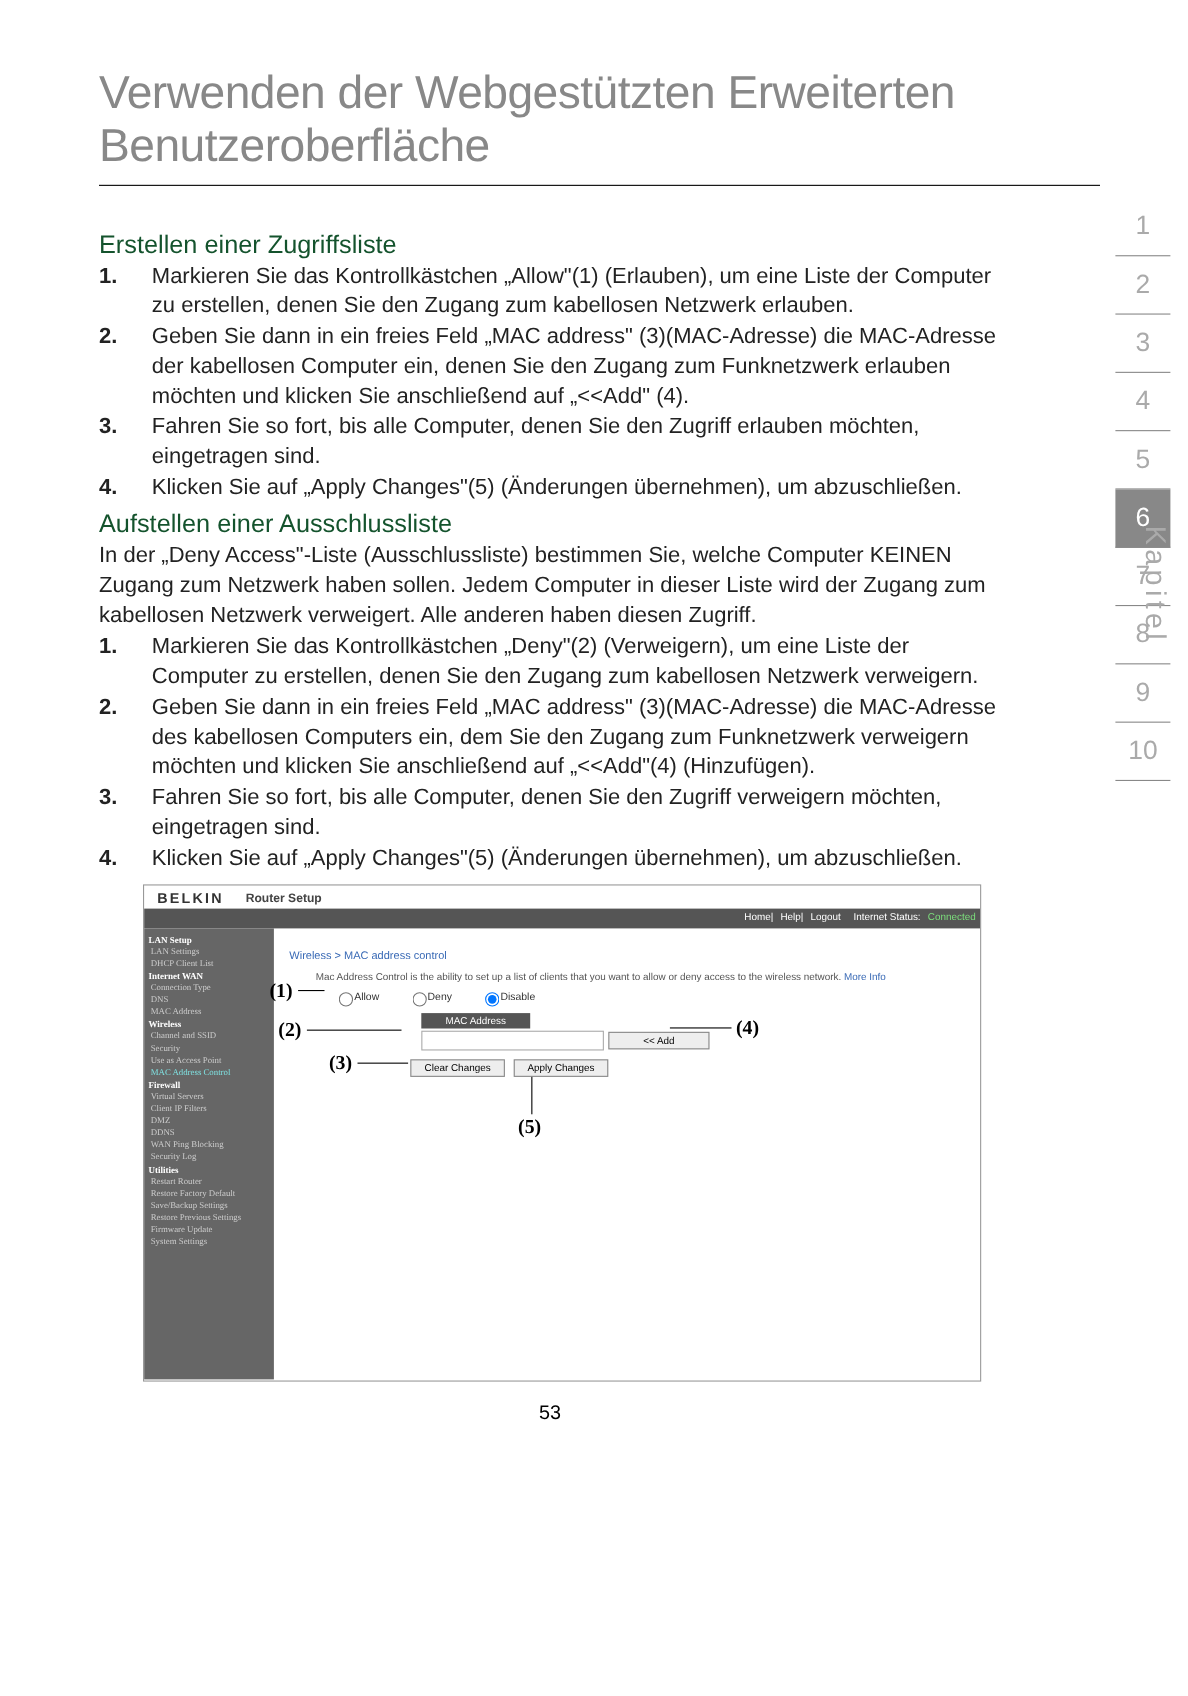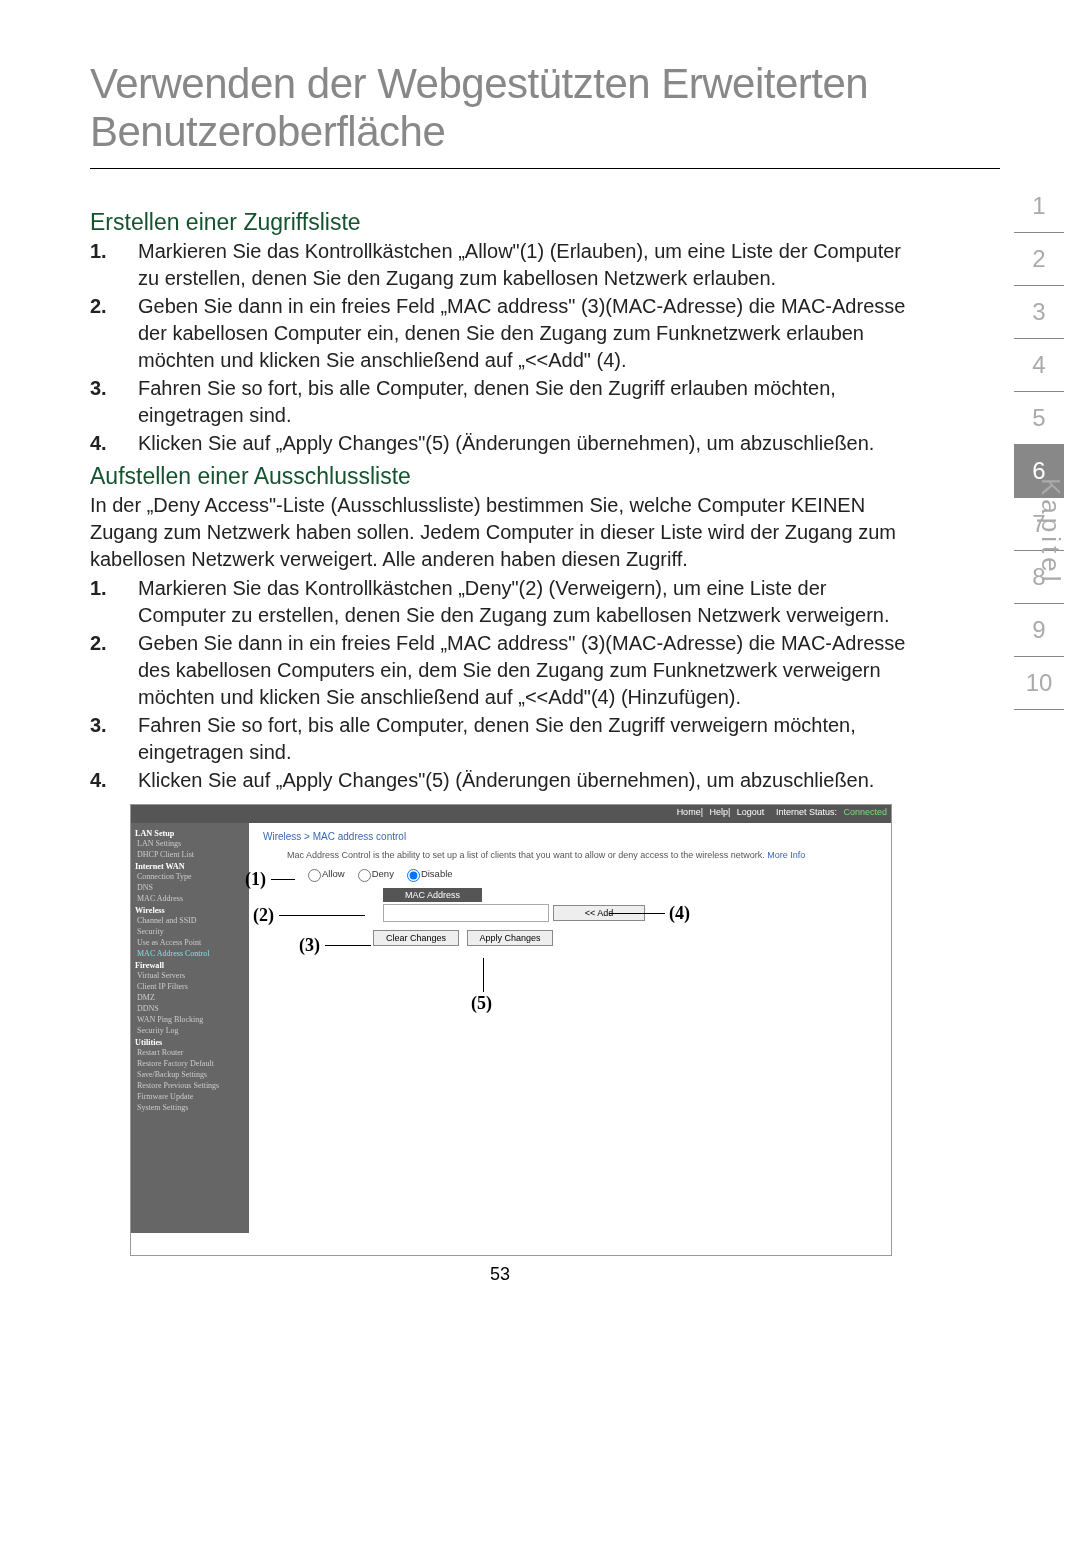--- a/index.html
+++ b/index.html
@@ -83,21 +83,21 @@
         right: 14px;
         top: 478px;
         writing-mode: vertical-rl;
         font-size: 26px;
         color: #aaa;
         letter-spacing: 4px;
     }
     .page-number {
         text-align: center;
         font-size: 18px;
-        margin-top: 8px;
+        margin-top: 18px;
     }
     
     .screenshot-wrap {
         margin: 10px 0 0 40px;
         width: 760px;
         height: 450px;
         border: 1px solid #999;
         background: #fff;
         position: relative;
         overflow: hidden;
@@ -144,41 +144,41 @@
         margin: 2px 0 0 0;
         font-size: 8.2px;
     }
     .shot-sidebar .sitem {
         padding: 1px 0 1px 2px;
         color: #ccc;
     }
     .shot-sidebar .sitem.cyan { color: #7fe0e0; }
     .shot-main {
         flex: 1;
-        padding: 8px 14px;
+        padding: 20px 14px;
         position: relative;
         font-size: 9px;
         color: #333;
     }
     .breadcrumb {
         color: #3869b5;
         font-size: 10px;
         margin-bottom: 8px;
     }
     .desc-line {
         font-size: 9px;
         color: #555;
         margin: 4px 0 6px 24px;
     }
     .desc-line a { color: #3869b5; }
     .radio-line {
         margin: 0 0 6px 40px;
         font-size: 9.5px;
         display: flex;
-        gap: 8px;
+        gap: 25px;
     }
     .radio-line input { vertical-align: middle; margin-right: 1px; }
     .mac-box {
         margin-left: 120px;
     }
     .mac-hdr {
         background: #555;
         color: #fff;
         font-size: 9px;
         padding: 2px 22px;
@@ -261,20 +261,24 @@
     <div class="section-head">Aufstellen einer Ausschlussliste</div>
     <p class="body-para"> In der „Deny Access"-Liste (Ausschlussliste) bestimmen Sie, welche Computer KEINEN Zugang zum Netzwerk haben sollen. Jedem Computer in dieser Liste wird der Zugang zum kabellosen Netzwerk verweigert. Alle anderen haben diesen Zugriff.</p>
     <ol class="numbered">
       <li><span class="num">1.</span><span>Markieren Sie das Kontrollkästchen „Deny"(2) (Verweigern), um eine Liste der Computer zu erstellen, denen Sie den Zugang zum kabellosen Netzwerk verweigern.</span></li>
       <li><span class="num">2.</span><span>Geben Sie dann in ein freies Feld „MAC address" (3)(MAC-Adresse) die MAC-Adresse des kabellosen Computers ein, dem Sie den Zugang zum Funknetzwerk verweigern möchten und klicken Sie anschließend auf „&lt;&lt;Add"(4) (Hinzufügen).</span></li>
       <li><span class="num">3.</span><span>Fahren Sie so fort, bis alle Computer, denen Sie den Zugriff verweigern möchten, eingetragen sind.</span></li>
       <li><span class="num">4.</span><span>Klicken Sie auf „Apply Changes"(5) (Änderungen übernehmen), um abzuschließen.</span></li>
     </ol>
 
     <div class="screenshot-wrap">
+      <div class="shot-header">
+        <span class="shot-logo">BELKIN</span>
+        <span class="shot-rs">Router Setup</span>
+      </div>
       <div class="shot-topbar">
         <span>Home</span>|
         <span>Help</span>|
         <span>Logout</span>&nbsp;&nbsp;
         <span>Internet Status:</span>
         <span class="shot-connected">Connected</span>
       </div>
       <div class="shot-body">
         <div class="shot-sidebar">
           <div class="group-head">LAN Setup</div>

